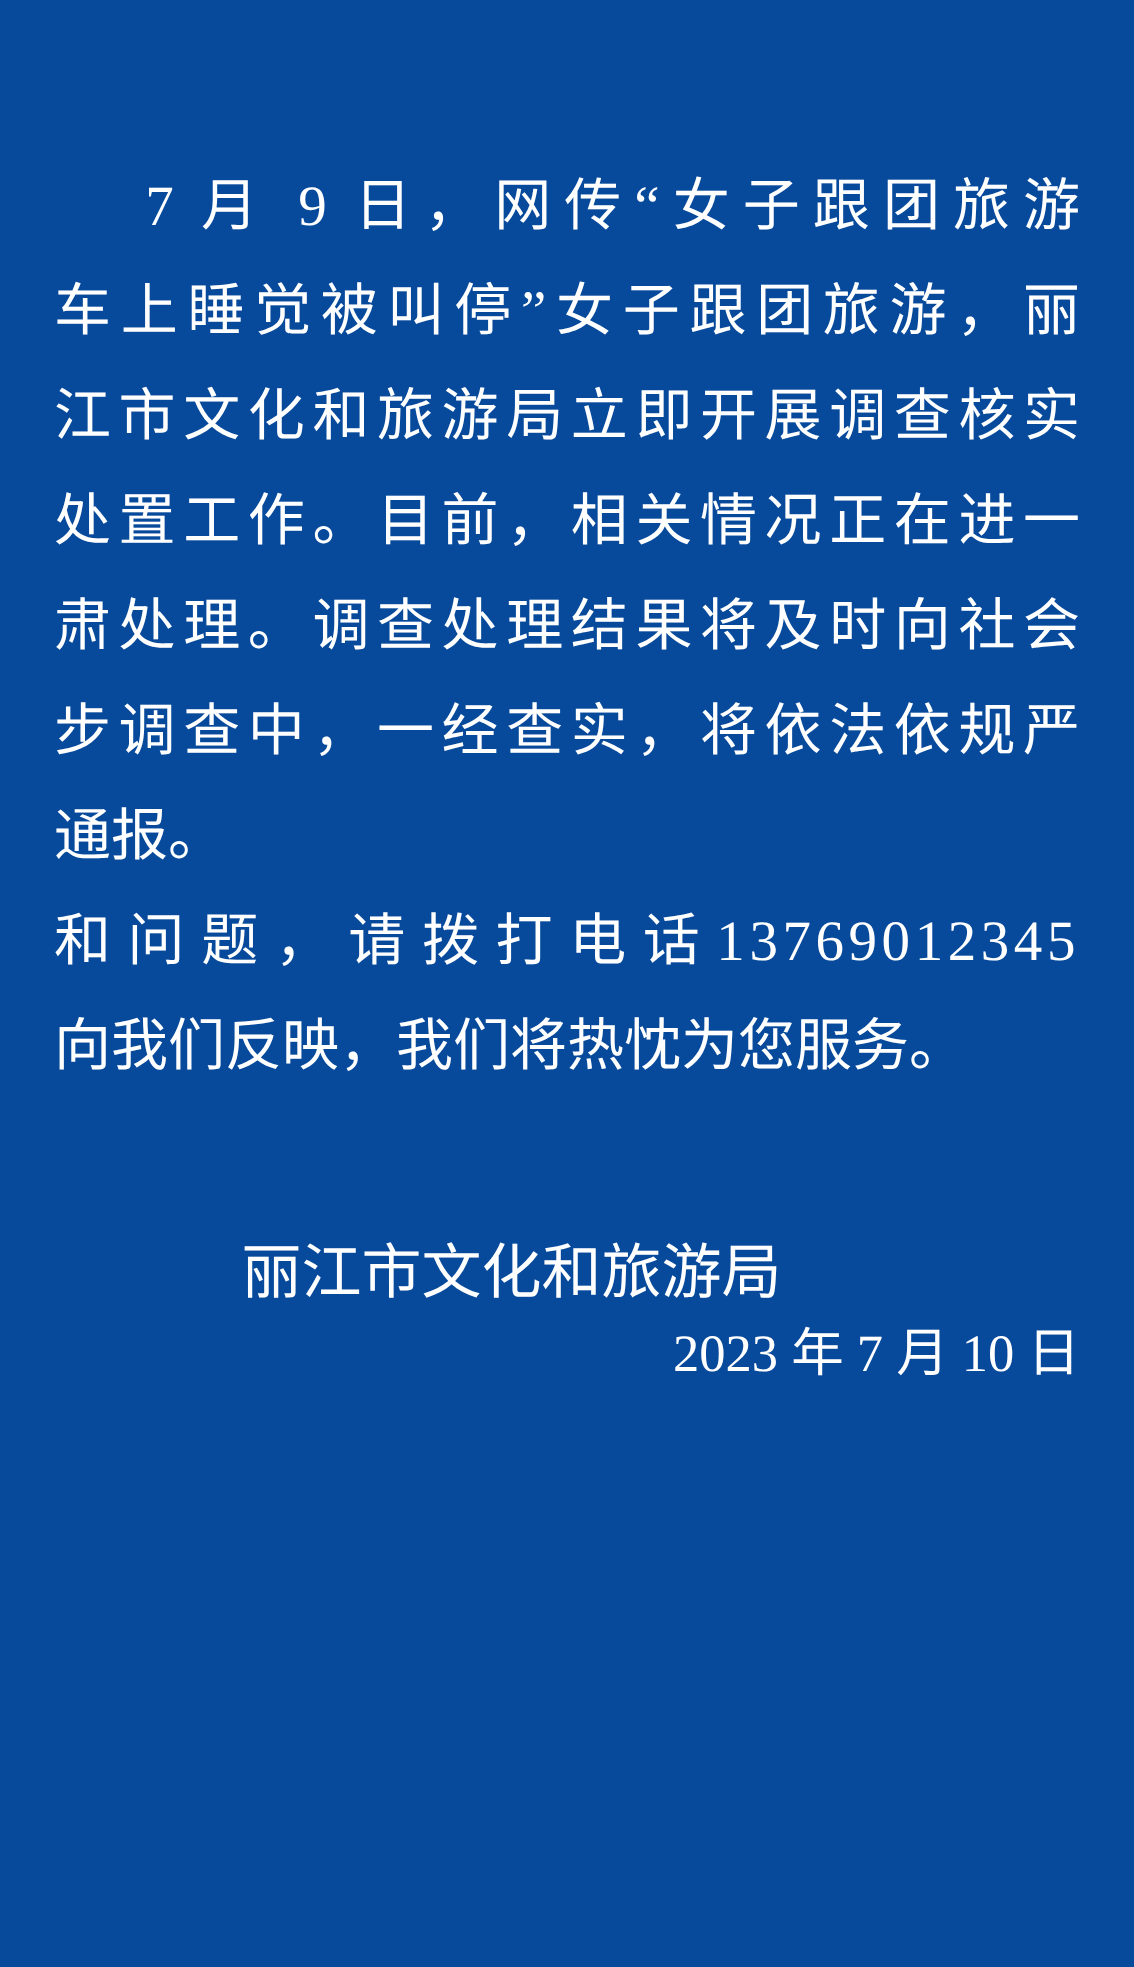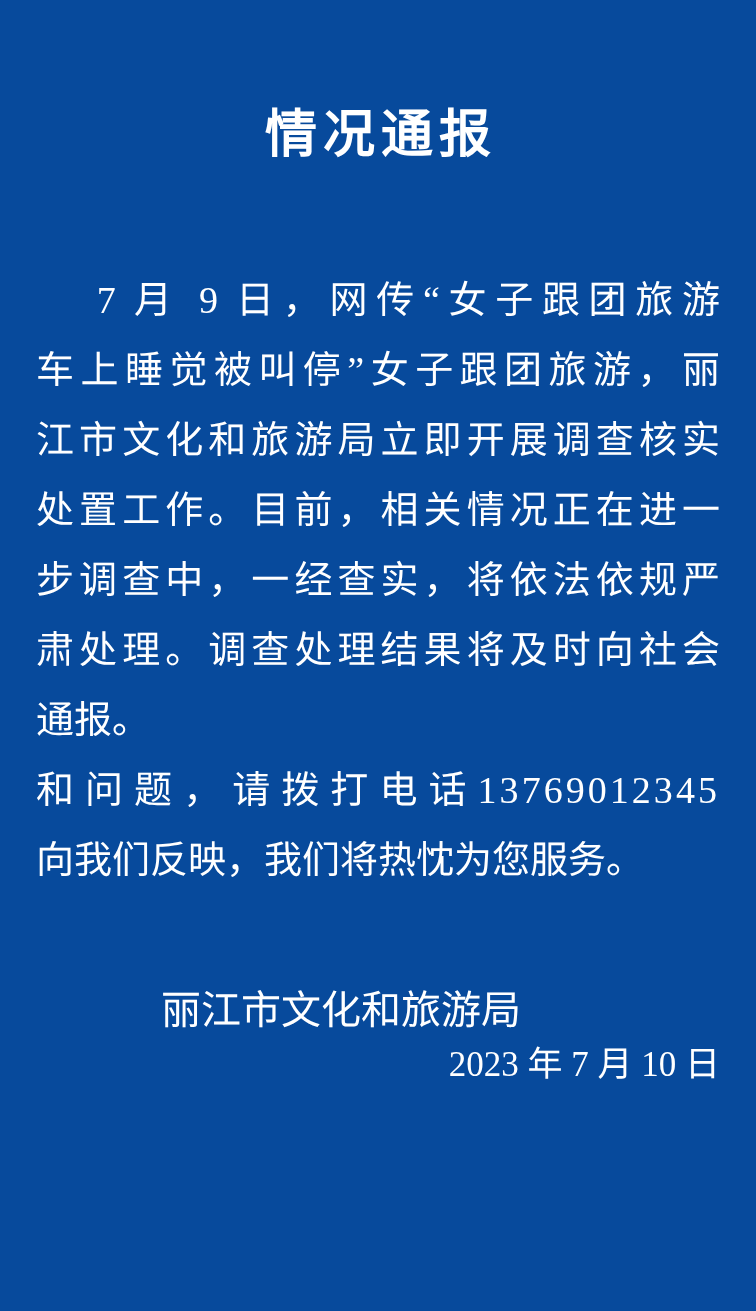--- a/index.html
+++ b/index.html
@@ -64,31 +64,30 @@
     padding-right: 36px;
     font-size: 35px;
     line-height: 56px;
   }
 </style>
 </head>
 <body>
 
 <div class="page">
 
-  <div class="title">情况通报</div>
 
   <div class="body-text">
 
     <div>
       <div class="line first">7 月 9 日，网传“女子跟团旅游</div>
       <div class="line">车上睡觉被叫停”女子跟团旅游，丽</div>
       <div class="line">江市文化和旅游局立即开展调查核实</div>
       <div class="line">处置工作。目前，相关情况正在进一</div>
+      <div class="line">肃处理。调查处理结果将及时向社会</div>
       <div class="line">步调查中，一经查实，将依法依规严</div>
-      <div class="line">肃处理。调查处理结果将及时向社会</div>
       <div class="line last">通报。</div>
     </div>
 
     <div>
       <div class="line digits">和问题，请拨打电话13769012345</div>
       <div class="line last">向我们反映，我们将热忱为您服务。</div>
     </div>
 
   </div>
 

